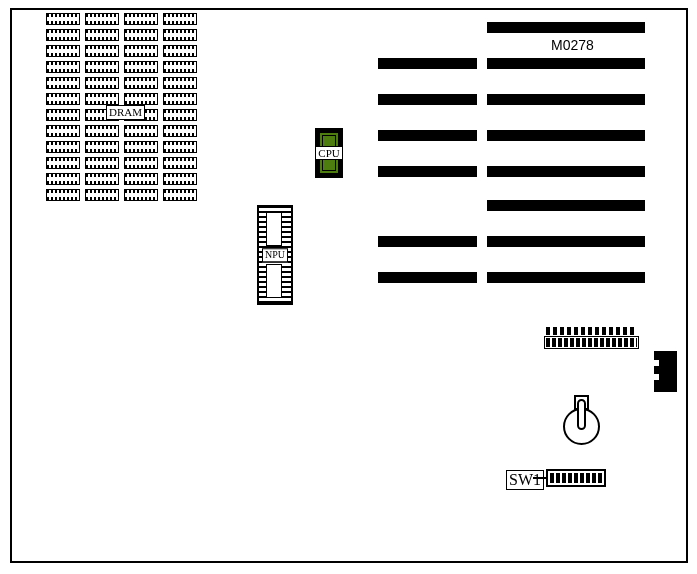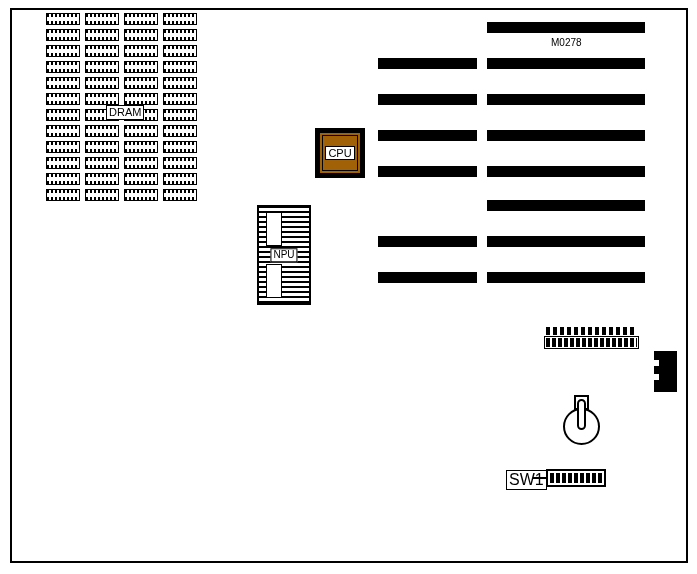--- a/index.html
+++ b/index.html
@@ -40,49 +40,50 @@
   }
   
   .tag {
     background: #ffffff;
     border: 1px solid #000;
     font-size: 11px;
     line-height: 1.15;
     padding: 0 2px;
     color: #000;
     white-space: nowrap;
+    font-family: Liberation Serif, serif;
   }
   .dram-label {
     position: absolute;
     left: 106px; top: 105px;
     z-index: 6;
   }
   
   .cpu {
     position: absolute;
     left: 315px; top: 128px;
-    width: 50px; height: 50px;
+    width: 28px; height: 50px;
     box-sizing: border-box;
     border: 5px solid #000;
-    background: #a16207;
+    background: #4d7c0f;
     display: flex;
     align-items: center;
     justify-content: center;
   }
   .cpu-inner {
     position: absolute;
     inset: 2px;
     border: 1px solid #000;
   }
   .cpu .tag { position: relative; z-index: 2; }
   
   .npu {
     position: absolute;
     left: 257px; top: 205px;
-    width: 54px; height: 100px;
+    width: 36px; height: 100px;
     box-sizing: border-box;
     border: 2px solid #000;
     background: repeating-linear-gradient(0deg, #000 0 2px, #fff 2px 5px);
   }
   .npu-window {
     position: absolute;
     left: 7px;
     width: 14px;
     background: #ffffff;
     border: 1px solid #000;
@@ -100,21 +101,21 @@
   .slot {
     position: absolute;
     height: 11px;
     background: #000;
   }
   .slot.long { left: 487px; width: 158px; }
   .slot.short { left: 378px; width: 99px; }
   .model-label {
     position: absolute;
     left: 551px; top: 37px;
-    font-size: 10px;
+    font-size: 14px;
     color: #000;
   }
   
   .pin-row {
     position: absolute;
     left: 546px; top: 327px;
     width: 91px; height: 8px;
     background: repeating-linear-gradient(90deg, #000 0 4px, rgba(0,0,0,0) 4px 7px);
   }
   .header-bar {

